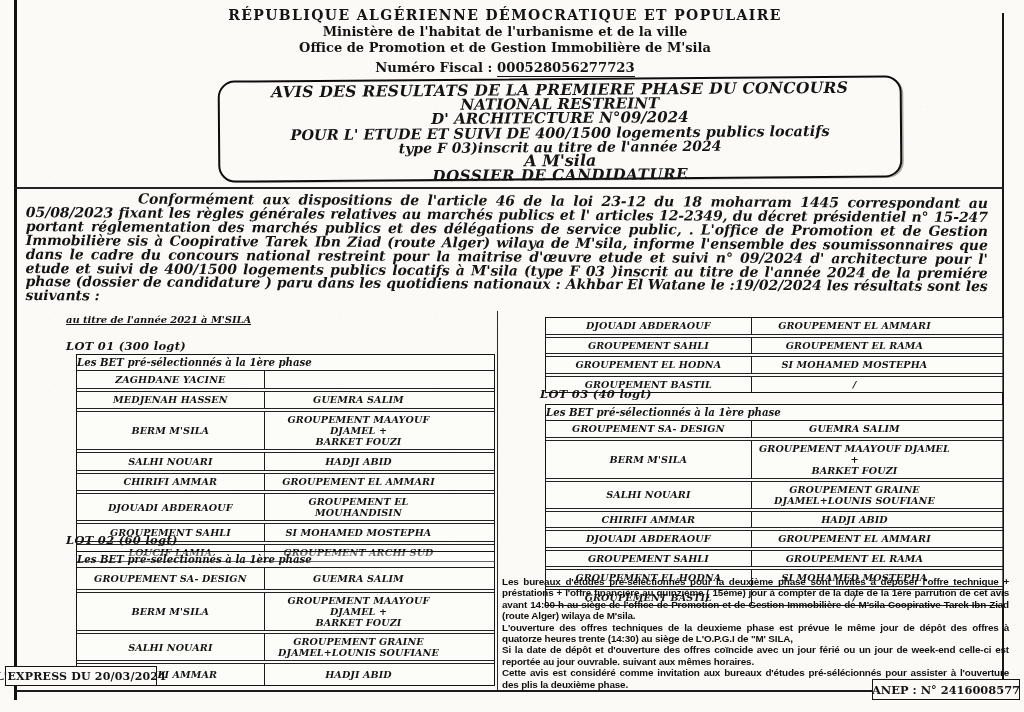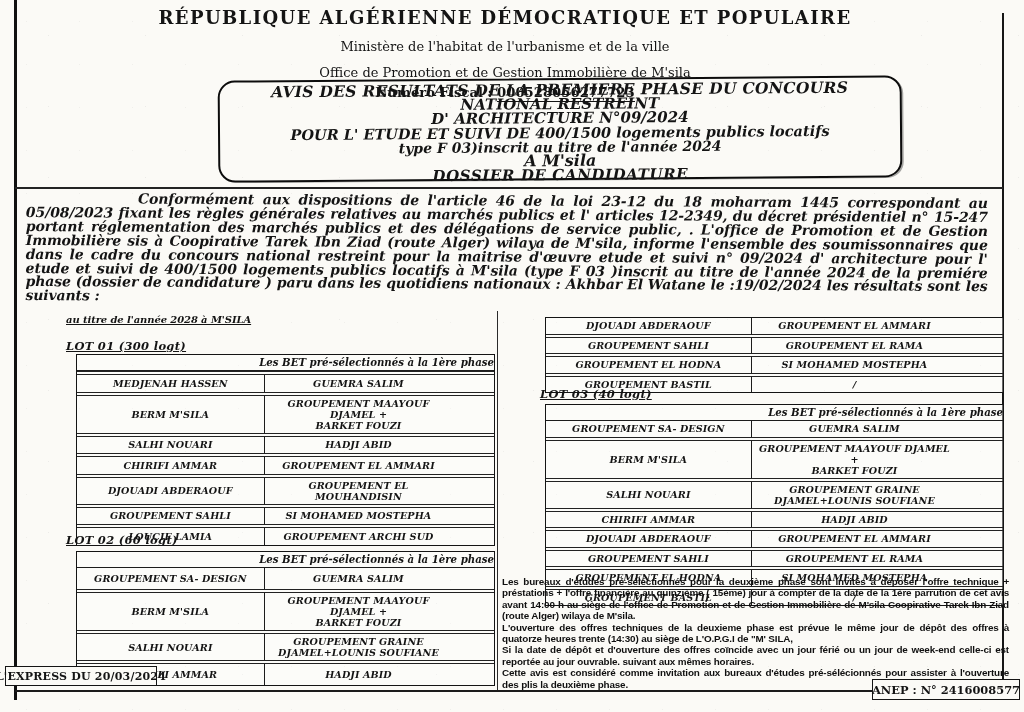--- a/index.html
+++ b/index.html
@@ -19,22 +19,22 @@
 
   
   .edge-left  { left:14px; top:0; width:2.6px; height:700px; background:#101010; }
   .edge-right { left:1002px; top:13px; width:2px; height:679px; background:#161616; }
   .frame-top    { left:15px; top:187px; width:988px; height:1.6px; background:#232323; }
   .frame-bottom { left:15px; top:690px; width:989px; height:2px;   background:#1b1b1b; }
   .col-divider  { left:497px; top:311px; width:1.4px; height:379px; background:#2a2a2a; }
 
   
   .hdr { left:0; top:7px; width:1010px; text-align:center; }
-  .hdr-l1 { font-size:18px; font-weight:bold; letter-spacing:1.4px; }
-  .hdr-l2, .hdr-l3 { font-size:13px; font-weight:normal; margin-top:11px; }
+  .hdr-l1 { font-size:14px; font-weight:bold; letter-spacing:1.4px; }
+  .hdr-l2, .hdr-l3 { font-size:13px; font-weight:bold; margin-top:1px; }
   .hdr-fiscal { font-size:13.2px; font-weight:bold; margin-top:5px; }
   .hdr-fiscal .num { border-bottom:1.8px solid #141414; padding-bottom:0.5px; }
 
   
   .notice {
     left:218px; top:78px; width:684px; height:102px;
     border:2.6px solid #0c0c0c; border-radius:17px;
     transform:rotate(-0.45deg);
     box-shadow:2px 1px 0 -0.5px rgba(10,10,10,0.35);
     text-align:center; font-style:italic; font-weight:bold;
@@ -55,33 +55,33 @@
     font-size:14px; font-weight:bold; font-style:italic;
     line-height:13.9px; text-align:justify;
     text-indent:112px;
     transform:rotate(0.3deg); transform-origin:0 0;
     letter-spacing:-0.1px;
   }
 
   
   .sec-title { left:66px; top:314px; width:436px; font-size:10px; font-weight:bold; font-style:italic; line-height:12.6px; letter-spacing:-0.1px; }
   .sec-title .tl { text-decoration:underline; text-decoration-thickness:1.1px; white-space:nowrap; }
-  .lot-label { font-size:11.5px; font-weight:bold; font-style:italic; text-decoration:underline; text-decoration-thickness:1.2px; letter-spacing:0.3px; white-space:nowrap; }
+  .lot-label { font-size:11.5px; font-weight:bold; font-style:italic; text-decoration-thickness:1.2px; letter-spacing:0.3px; white-space:nowrap; }
   .lot1-label { left:66px;  top:339px; }
   .lot2-label { left:66px;  top:533px; }
   .lot3-label { left:540px; top:387px; }
 
   
   .tbl { border:1.4px solid #141414; background:rgba(255,255,255,0.35);margin-left:8px; }
   .tbl-lot1 { left:68px;  top:354px; width:419px; }
   .tbl-lot2 { left:68px;  top:551px; width:419px; }
   .tbl-cont { left:537px; top:317px; width:459px; }
   .tbl-lot3 { left:537px; top:404px; width:459px; }
   .thead {
-    text-align:right; font-size:10.2px; font-weight:bold; font-style:italic;
+    text-align:left; font-size:10.2px; font-weight:bold; font-style:italic;
     border-bottom:1.1px solid #1c1c1c; padding:1.5px 0 2px 0; line-height:11.5px;
   }
   .trow { display:flex; align-items:stretch; border-top:1px solid #222; border-bottom:1px solid #222; margin-top:2px; }
   .tbody > .trow:first-child { border-top:none; margin-top:0; }
   .tbl .tbody > .trow:last-child { border-bottom:none; }
   .tcell {
     flex:0 0 45%; display:flex; align-items:center; justify-content:center;
     text-align:center; font-size:9.6px; font-weight:bold; font-style:italic;
     padding:2px 3px; min-height:16.5px; white-space:pre-line; line-height:11px;
     letter-spacing:0.1px;
@@ -135,28 +135,29 @@
   <div class="n3">D' ARCHITECTURE  N°09/2024</div>
   <div class="n4">POUR L' ETUDE ET SUIVI DE 400/1500 logements publics locatifs</div>
   <div class="n5">type F 03)inscrit au titre de l'année 2024</div>
   <div class="n6">A M'sila</div>
   <div class="n7">DOSSIER DE CANDIDATURE</div>
 </div>
 
 <div class="abs intro">Conformément  aux dispositions de  l'article 46 de la loi  23-12 du 18 moharram 1445 correspondant au 05/08/2023 fixant les règles générales relatives au marchés publics et l' articles   12-2349, du décret  présidentiel n° 15-247  portant réglementation des marchés publics et des délégations de service public, . L'office de Promotion et de Gestion Immobilière  sis à Coopirative  Tarek Ibn Ziad (route Alger) wilaya de  M'sila, informe l'ensemble des soumissonnaires que  dans le cadre du concours national restreint pour la maitrise d'œuvre etude et suivi n° 09/2024 d' architecture  pour l' etude et suivi de 400/1500 logements publics locatifs  à  M'sila (type F 03 )inscrit au titre de l'année 2024   de  la premiére phase (dossier de candidature )  paru dans les quotidiens nationaux : Akhbar El Watane le :19/02/2024  les résultats sont les suivants :</div>
 
 <div class="abs sec-title">
-  <div class="tl">au titre de l'année 2028   à  M'SILA</div>
+  <div class="tl">au titre de l'année 2021   à  M'SILA</div>
 </div>
 <div class="abs lot-label lot1-label">LOT 01 (300 logt)</div>
 
 <div class="abs tbl tbl-lot1">
   <div class="thead">Les BET pré-sélectionnés à la 1ère phase</div>
   <div class="tbody">
       <div class="trow">
+        <div class="tcell">ZAGHDANE YACINE</div>
       </div>
       <div class="trow">
         <div class="tcell">MEDJENAH HASSEN</div>
         <div class="tcell">GUEMRA SALIM</div>
       </div>
       <div class="trow">
         <div class="tcell">BERM M'SILA</div>
         <div class="tcell">GROUPEMENT MAAYOUF DJAMEL +
 BARKET  FOUZI</div>
       </div>

